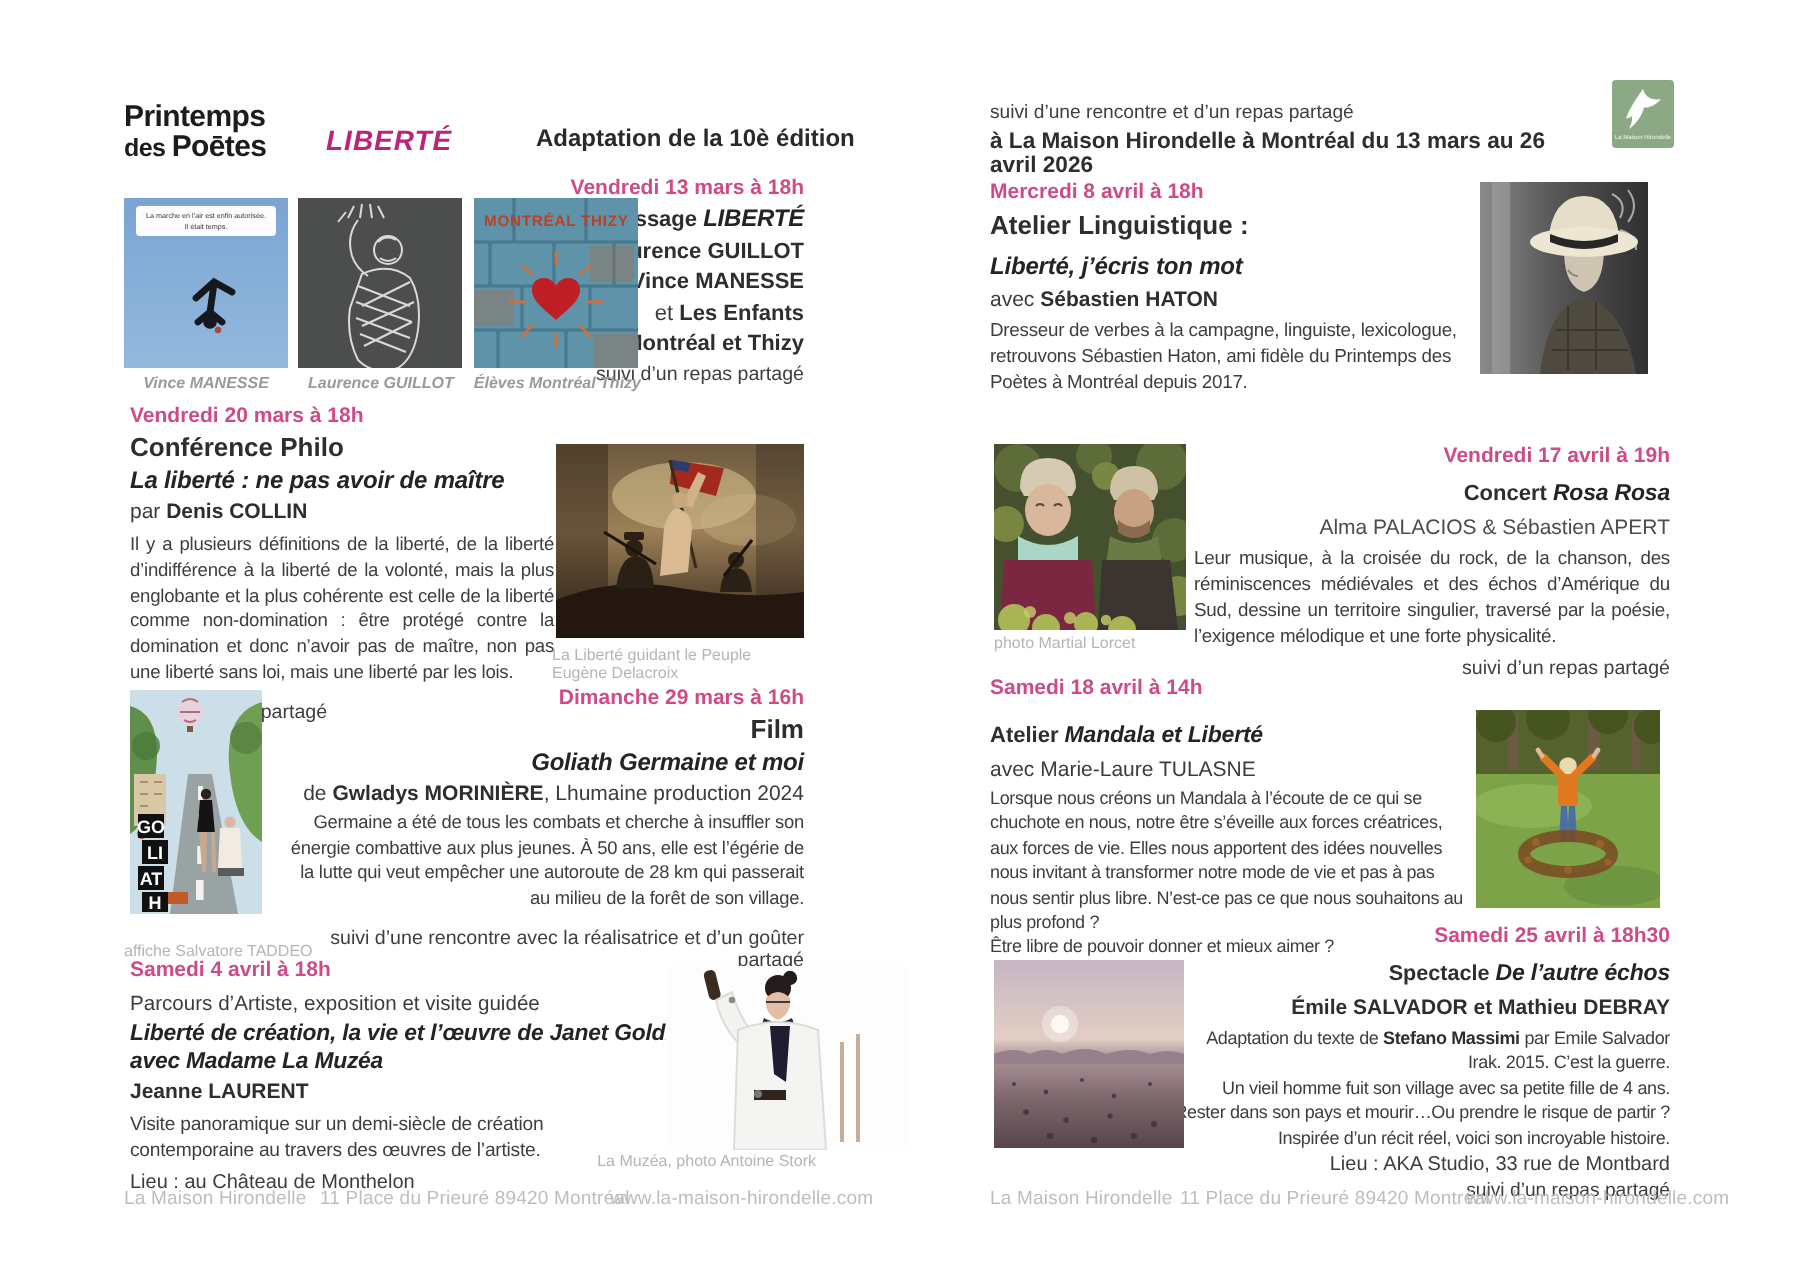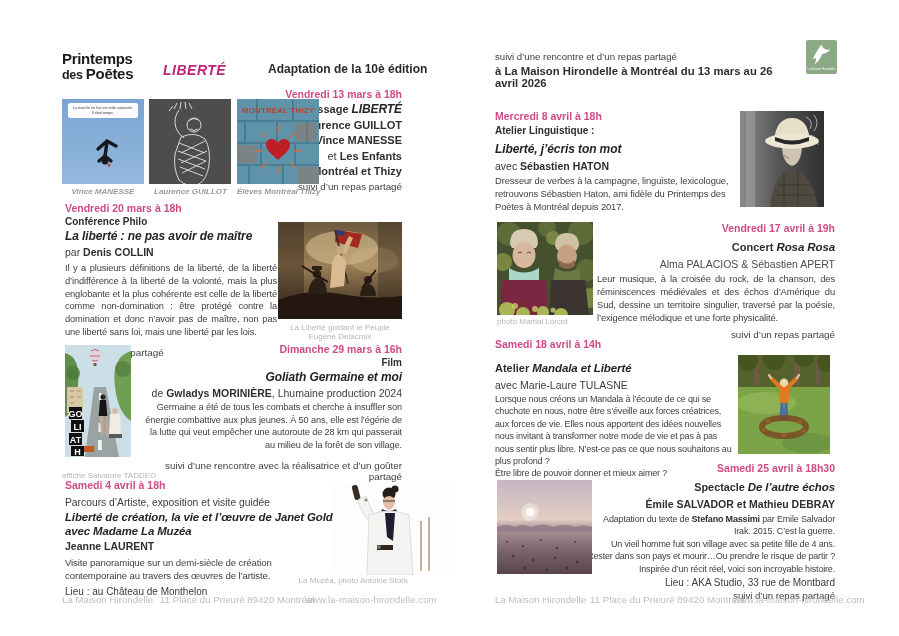--- a/index.html
+++ b/index.html
@@ -2,21 +2,21 @@
 <html style="--accent-pink: #cf4b87; --theme-magenta: #bb2478; --text-dark: #3c3c3c; --caption-gray: #b5b5b5; --logo-green: #8ca986;"><head>
 <meta charset="utf-8">
 <style>
   *{margin:0;padding:0;box-sizing:border-box}
   html,body{background:#dcdcdc}
   #canvas{position:relative;width:899px;height:636px;background:#ffffff;
           font-family:"Liberation Sans",sans-serif;color:var(--text-dark,#3c3c3c);overflow:hidden}
   .abs{position:absolute}
   .right{text-align:right}
   .date{font-size:10.5px;font-weight:700;color:var(--accent-pink,#cf4b87)}
-  .kind{font-size:10px;font-weight:700;color:#2e2e2e}
+  .kind{font-size:13px;font-weight:700;color:#2e2e2e}
   .title{font-size:12px;font-weight:700;font-style:italic;color:#242424;letter-spacing:-.1px}
   .byline{font-size:10.5px;color:#3c3c3c}
   .sb{font-weight:700;color:#2e2e2e}
   .body{font-size:9.3px;line-height:1.38;letter-spacing:-.12px;color:#3e3e3e}
   .body9{font-size:9px;line-height:1.38;letter-spacing:-.18px;color:#3e3e3e}
   .just{text-align:justify}
   .follow{font-size:9.8px;color:#3e3e3e}
   .cap{font-size:8px;color:var(--caption-gray,#b5b5b5)}
   .capb{font-size:8px;font-weight:700;font-style:italic;color:#9a9a9a}
   .foot{font-size:9.5px;color:#bdbdbd;letter-spacing:.1px}
@@ -141,21 +141,21 @@
       <g fill="#2b2015">
         <path d="M30 72 q2 -16 10 -16 q8 0 9 16 z"></path>
         <circle cx="39" cy="52" r="4.4"></circle>
           <rect x="34" y="44" width="10" height="4" rx="1"></rect>
         <path d="M82 74 q1 -12 8 -12 q7 0 8 12 z"></path>
           <circle cx="90" cy="58" r="4"></circle>
         <line x1="24" y1="44" x2="50" y2="60" stroke="#1c140c" stroke-width="1.6"></line>
         <line x1="98" y1="48" x2="84" y2="66" stroke="#1c140c" stroke-width="1.6"></line>
       </g>
     </svg>
-    <div class="abs cap" style="left:211px;top:121px;width:128px;text-align:center">La Liberté guidant le Peuple Eugène Delacroix</div>
+    <div class="abs cap" style="left:211px;top:121px;width:128px;text-align:left">La Liberté guidant le Peuple Eugène Delacroix</div>
   </div>
 
   <div class="abs" style="left:65px;top:343px;width:337px">
     <svg class="abs" style="left:0;top:2px" width="66" height="112" viewBox="0 0 66 112">
       <rect width="66" height="112" fill="#ccdfe8"></rect>
       <circle cx="30" cy="11" r="6.5" fill="#e5d3dd"></circle>
       <path d="M26 6 q4 -3 8 0 M25 11 h10 M27 15 q3 2 6 0" stroke="#b66a7a" stroke-width="1" fill="none"></path>
       <rect x="28.5" y="18" width="3" height="3" fill="#7a5a3a"></rect>
       <path d="M0 8 q16 4 13 32 q-3 26 -13 32 z" fill="#5f8f4b"></path>
       <path d="M66 6 q-20 6 -16 36 q3 26 16 34 z" fill="#6f9f52"></path>
@@ -242,21 +242,21 @@
   <div class="abs" style="left:495px;top:51px;width:300px">
     <div class="follow" style="font-size:9.6px">suivi d’une rencontre et d’un repas partagé</div>
     <div class="sb mt3" style="font-size:11.3px">à La Maison Hirondelle à Montréal du 13 mars au 26 avril 2026</div>
   </div>
   <svg class="abs" style="left:806px;top:40px" width="31" height="37" viewBox="0 0 31 37">
     <rect width="31" height="34" rx="2" fill="#8ca986"></rect>
     <path d="M7 19 C10 12 13 8 15.5 4.5 C16.5 8.5 20 10.5 24.5 9.5 C21 13.5 18 13.8 16 13.8 C15 18 12 22 8.5 24.5 C10 21.5 10.2 19.5 10 18 C8.8 19 7.8 19.3 7 19 Z" fill="#ffffff"></path>
     <text x="15.5" y="29.5" font-size="3" fill="#ffffff" text-anchor="middle" opacity=".9">La Maison Hirondelle</text>
   </svg>
 
-  <div class="abs" style="left:495px;top:110px;width:340px">
+  <div class="abs" style="left:495px;top:90px;width:340px">
     <div style="width:240px">
       <div class="date">Mercredi 8 avril à 18h</div>
       <div class="kind mt3">Atelier Linguistique :</div>
       <div class="title mt6">Liberté, j’écris ton mot</div>
       <div class="byline mt4"><span>avec </span><span class="sb">Sébastien HATON</span></div>
       <div class="body mt3" style="width:240px;font-size:9.4px">Dresseur de verbes à la campagne, linguiste, lexicologue, retrouvons Sébastien Haton, ami fidèle du Printemps des Poètes à Montréal depuis 2017.</div>
     </div>
     <svg class="abs" style="left:245px;top:1px" width="84" height="96" viewBox="0 0 84 96">
       <defs>
           <linearGradient id="ht" x1="0" y1="0" x2="1" y2="0">

